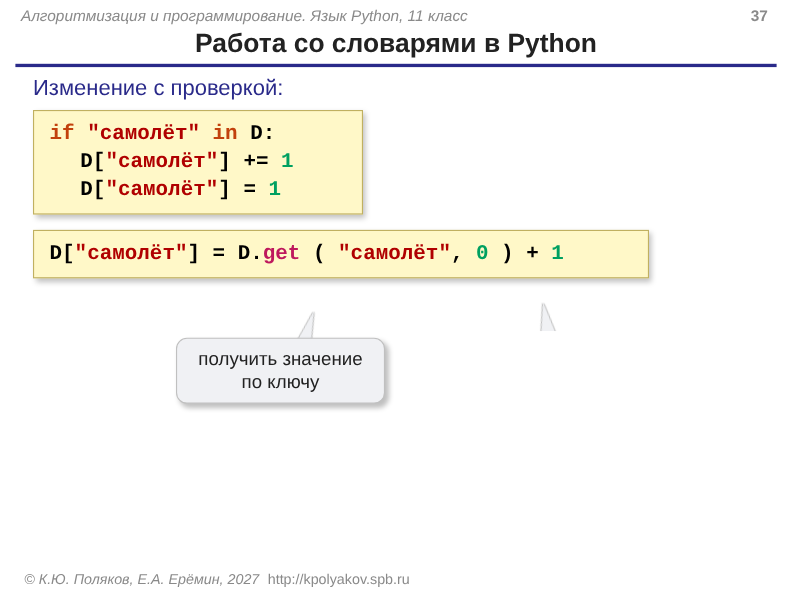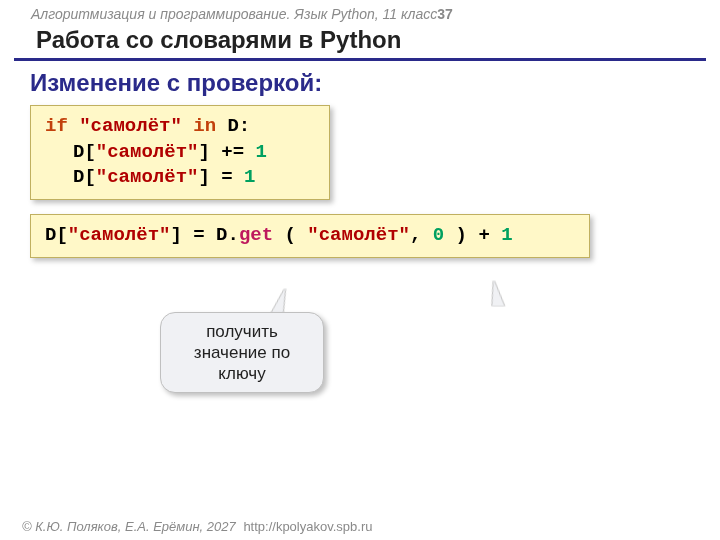--- a/index.html
+++ b/index.html
@@ -6,40 +6,42 @@
     body {
       width: 720px;
       height: 540px;
       background: #fff;
       font-family: Arial, sans-serif;
       position: relative;
       overflow: hidden;
     }
     .header {
       display: flex;
+      justify-content: space-between;
       align-items: baseline;
-      padding: 6px 22px 2px 31px;
+      padding: 6px 22px 2px 19px;
       color: #8a8a8a;
       font-size: 14px;
       font-style: italic;
     }
     .header .page-num { font-weight: bold; font-style: normal; }
     .title {
       font-size: 24px;
       font-weight: bold;
       color: #222;
       padding: 2px 22px 4px 22px;
       border-bottom: 3px solid #2a2a8a;
       margin: 0 14px 8px 14px;
+      text-align: center;
     }
     .content { padding: 0 30px; }
     .section-label {
       color: #2a2a8a;
-      font-size: 24px;
-      font-weight: bold;
+      font-size: 20px;
+      font-weight: normal;
       margin: 4px 0 8px 0;
     }
     .code-block {
       background: #fff8c8;
       border: 1px solid #c0b060;
       box-shadow: 3px 3px 5px rgba(0,0,0,0.25);
       padding: 8px 14px;
       font-family: "Courier New", monospace;
       font-size: 19px;
       font-weight: bold;
@@ -64,21 +66,21 @@
       background: #f0f1f4;
       border: 1px solid #c0c0c0;
       border-radius: 10px;
       box-shadow: 3px 3px 5px rgba(0,0,0,0.25);
       padding: 8px 14px;
       font-size: 17px;
       text-align: center;
       color: #222;
       line-height: 1.25;
     }
-    .callout.left { left: 130px; top: 20px; width: 164px; border-radius: 15px; }
+    .callout.left { left: 130px; top: 20px; width: 190px; }
     .callout.right { left: 410px; top: 10px; width: 200px; }
     .pointer {
       position: absolute;
       width: 0; height: 0;
     }
     .pointer.p1 {
       left: 245px; top: -4px;
       border-left: 6px solid transparent;
       border-right: 6px solid transparent;
       border-bottom: 26px solid #f0f1f4;

